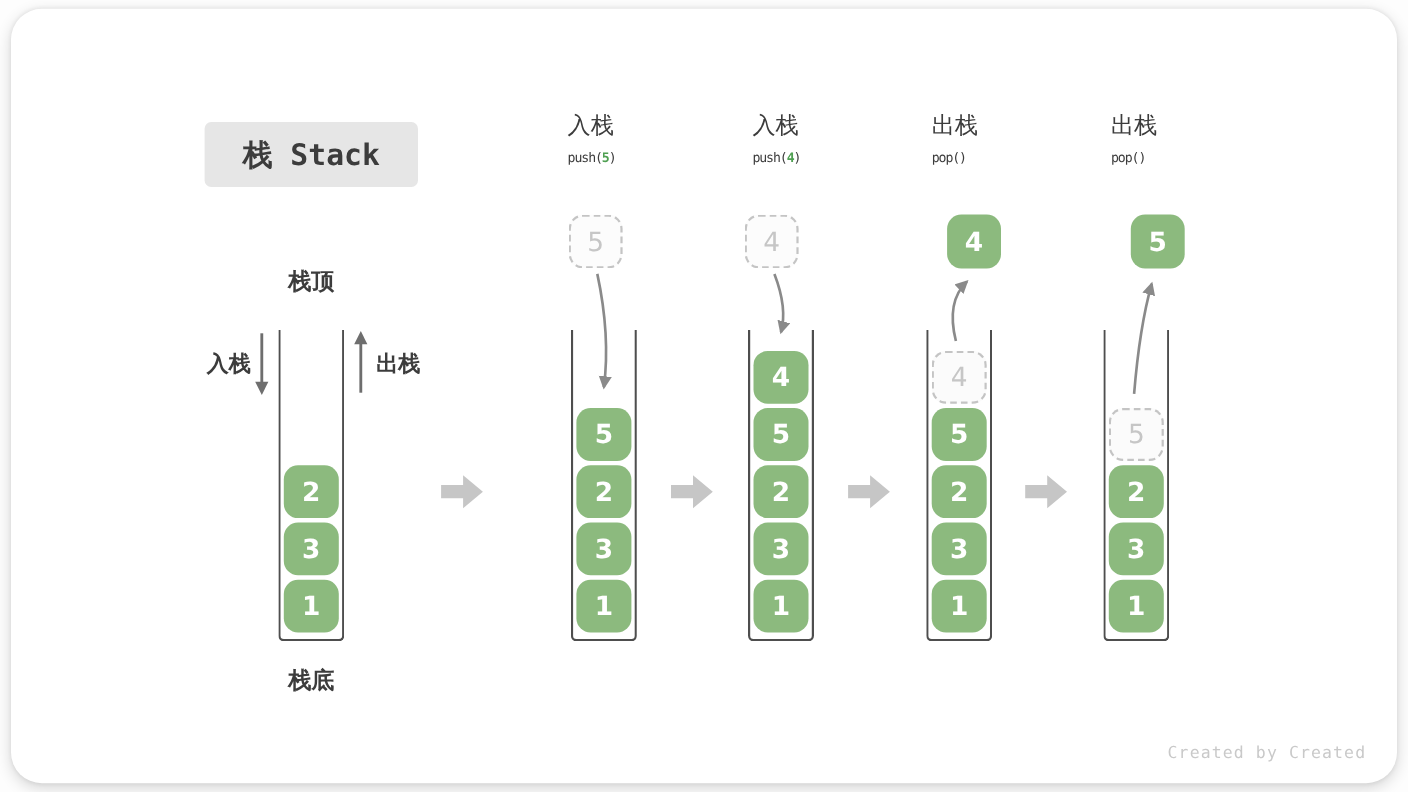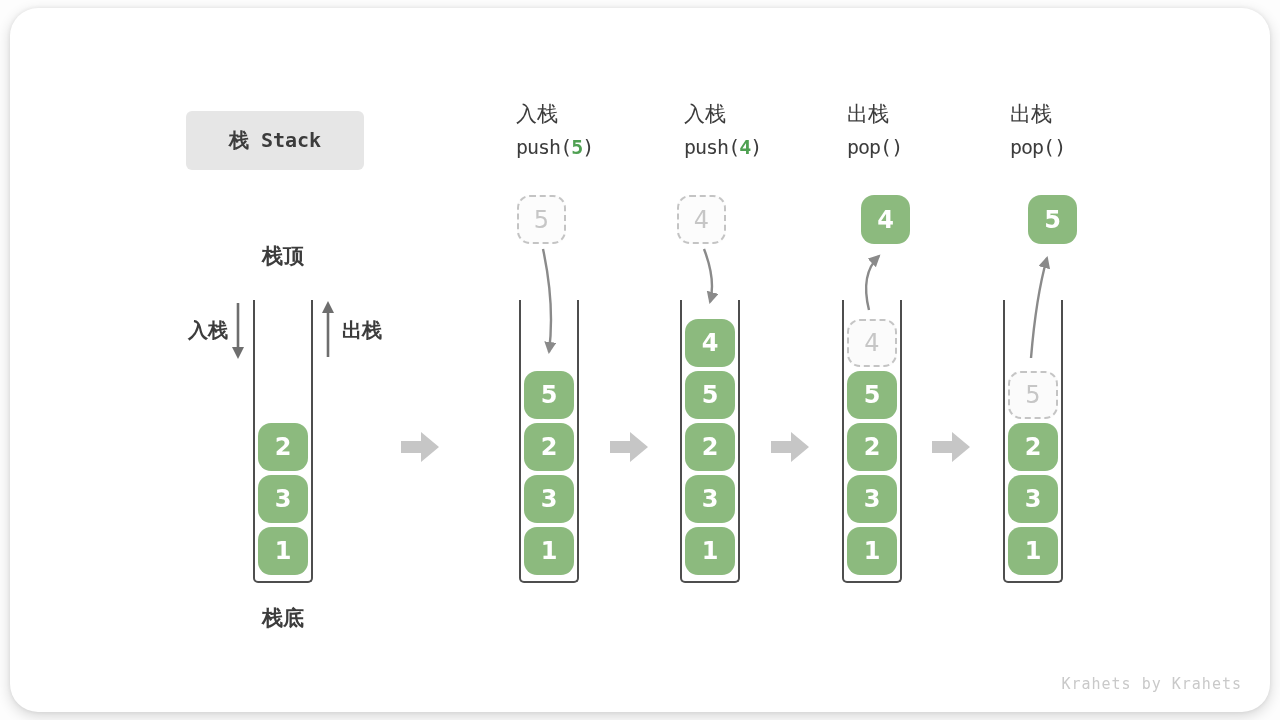--- a/index.html
+++ b/index.html
@@ -1,27 +1,27 @@
 <!DOCTYPE html>
 <html style="--cell-green: #8CBA7E; --code-green: #4FA052; --title-bg: #E6E6E6; --text-dark: #3C3C3C; --arrow-gray: #C6C6C6; --curve-gray: #8A8A8A; --dashed-border: #C4C4C4; --ghost-text: #C6C6C6; --watermark-gray: #C9C9C9;"><head>
 <meta charset="utf-8">
 <style>
   html,body{margin:0;padding:0;background:#fff;}
   .canvas{position:relative;width:1280px;height:720px;overflow:hidden;
           font-family:"DejaVu Sans","Liberation Sans",sans-serif;background:#fdfdfd;}
   .abs{position:absolute;}
   .card{left:10px;top:8px;width:1260px;height:704px;background:#fff;border-radius:28px;
         box-shadow:0 4px 14px rgba(0,0,0,0.16),0 0 4px rgba(0,0,0,0.07);}
-  .title-box{left:186px;top:111px;width:178px;height:59px;background:var(--title-bg);
+  .title-box{left:186px;top:111px;width:194px;height:59px;background:var(--title-bg);
              border-radius:6px;display:flex;align-items:center;justify-content:center;
-             font-family:"DejaVu Sans Mono",monospace;font-size:20px;font-weight:bold;
+             font-family:"DejaVu Sans Mono",monospace;font-size:27px;font-weight:bold;
              color:var(--text-dark);}
   .hdr{width:170px;}
   .hdr-label{font-size:21px;color:var(--text-dark);line-height:1;}
-  .hdr-code{margin-top:12px;font-family:"DejaVu Sans Mono",monospace;font-size:20px;
+  .hdr-code{margin-top:12px;font-family:"DejaVu Sans Mono",monospace;font-size:12px;
             letter-spacing:-1px;color:var(--text-dark);line-height:1;}
   .code-arg{color:var(--code-green);font-weight:bold;}
   .h2{left:516px;top:104px}.h3{left:684px;top:104px}.h4{left:847px;top:104px}.h5{left:1010px;top:104px}
   .stack-col{top:300px;width:60px;height:283px;border:2px solid #4E4E4E;border-top:none;
              border-radius:0 0 5px 5px;box-sizing:border-box;background:#fff;}
   .sc1{left:253px}.sc2{left:519px}.sc3{left:680px}.sc4{left:842px}.sc5{left:1003px}
   .cell{position:absolute;left:3px;width:50px;height:48px;border-radius:13px;
         display:flex;align-items:center;justify-content:center;font-size:24px;}
   .cell-green{background:var(--cell-green);color:#fff;font-weight:600;}
   .cell-dashed{box-sizing:border-box;border:2px dashed var(--dashed-border);
@@ -188,14 +188,14 @@
 
     <path class="curve" d="M869,310 Q860,274 879,256" marker-end="url(#ah)"></path>
     <path class="curve" d="M1031,358 Q1036,297 1047,258" marker-end="url(#ah)"></path>
 
     <polygon class="flow-arrow" points="401,441 421,441 421,432 439,447 421,462 421,453 401,453"></polygon>
     <polygon class="flow-arrow" points="610,441 630,441 630,432 648,447 630,462 630,453 610,453"></polygon>
     <polygon class="flow-arrow" points="771,441 791,441 791,432 809,447 791,462 791,453 771,453"></polygon>
     <polygon class="flow-arrow" points="932,441 952,441 952,432 970,447 952,462 952,453 932,453"></polygon>
   </svg>
 
-  <div class="watermark abs">Krahets by Krahets</div>
+  <div class="watermark abs">Created by Created</div>
 </div>
 
 </body></html>

